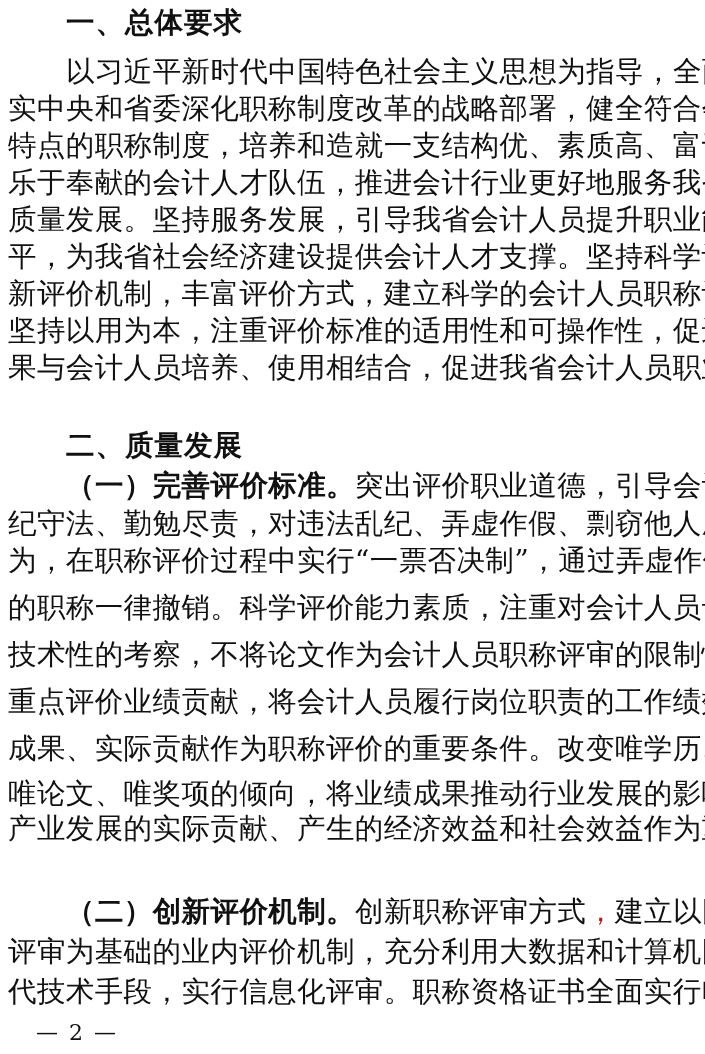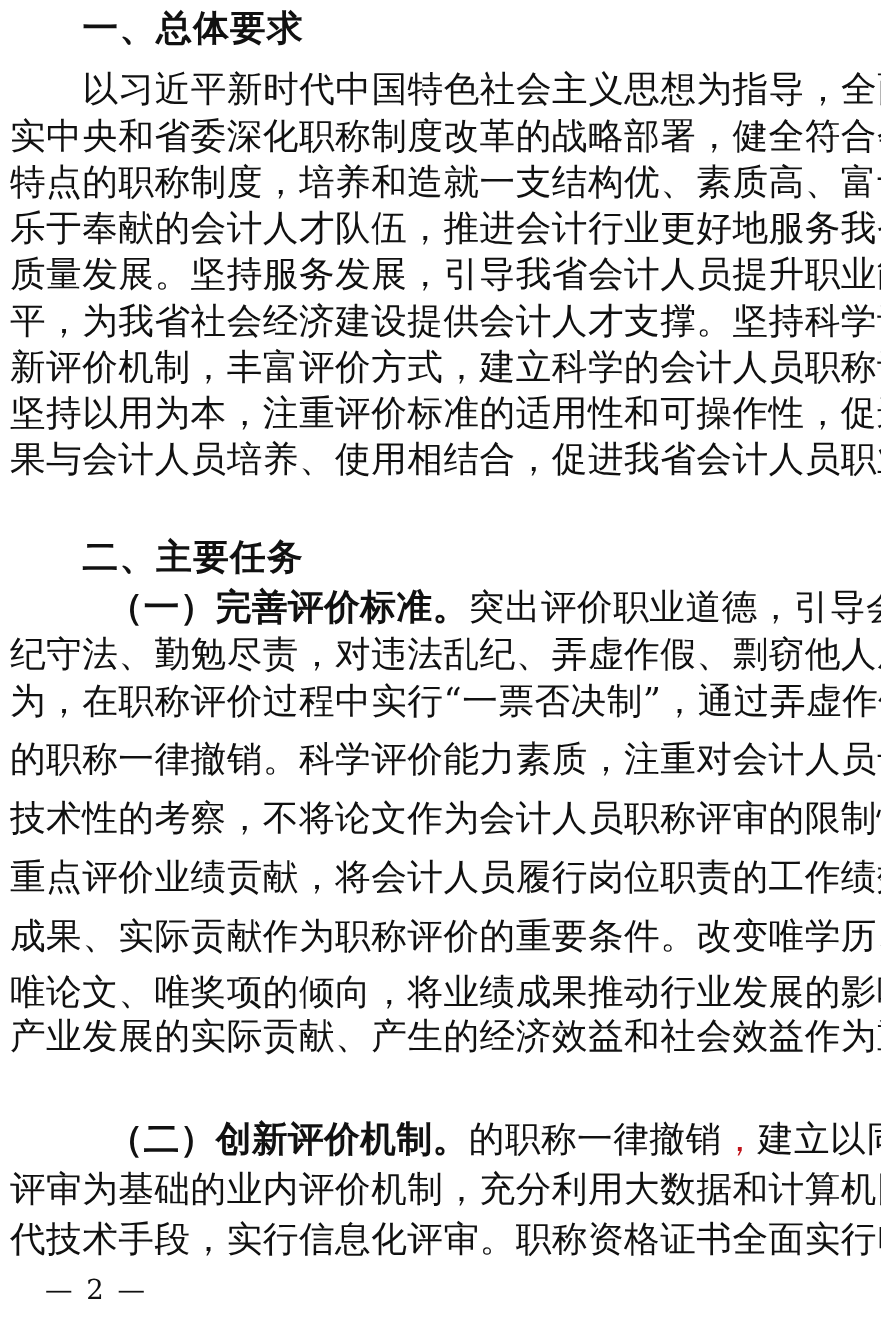--- a/index.html
+++ b/index.html
@@ -6,21 +6,21 @@
   body { width: 705px; height: 1054px; overflow: hidden; position: relative;
          font-family: "DejaVu Serif", "Liberation Serif", serif; color: #111; }
   .page { position: absolute; left: 0; top: 0; width: 705px; height: 948px; }
   .line { position: absolute; left: 8px; width: 680px; font-size: 28.5px; line-height: 37px;
           height: 37px; white-space: nowrap; letter-spacing: 0.4px; text-align: justify;
           text-align-last: justify; }
   .line.indent { left: 66px; width: 622px; }
   .line.last { text-align-last: left; }
   .heading { font-family: "DejaVu Sans", "Liberation Sans", sans-serif; font-weight: bold;
              text-align-last: left; letter-spacing: 1px; }
-  .bold { font-family: "DejaVu Sans", "Liberation Sans", sans-serif; font-weight: bold; margin-left: 20px; }
+  .bold { font-family: "DejaVu Sans", "Liberation Sans", sans-serif; font-weight: bold; }
   .red { color: #c0141b; }
   .pagenum { position: absolute; left: 36px; top: 1018px; font-size: 22px; line-height: 30px;
              font-family: "DejaVu Serif", "Liberation Serif", serif; letter-spacing: 2px; }
 </style>
 </head>
 <body>
 
 <div class="page">
 
   <div class="line indent heading" style="top:4px">一、总体要求</div>
@@ -28,30 +28,30 @@
   <div class="line indent" style="top:53px">以习近平新时代中国特色社会主义思想为指导，全面贯彻落</div>
   <div class="line" style="top:90px">实中央和省委深化职称制度改革的战略部署，健全符合会计职业</div>
   <div class="line" style="top:127px">特点的职称制度，培养和造就一支结构优、素质高、富于创新、</div>
   <div class="line" style="top:164px">乐于奉献的会计人才队伍，推进会计行业更好地服务我省经济高</div>
   <div class="line" style="top:201px">质量发展。坚持服务发展，引导我省会计人员提升职业能力和水</div>
   <div class="line" style="top:238px">平，为我省社会经济建设提供会计人才支撑。坚持科学评价，创</div>
   <div class="line" style="top:275px">新评价机制，丰富评价方式，建立科学的会计人员职称评价体系。</div>
   <div class="line" style="top:312px">坚持以用为本，注重评价标准的适用性和可操作性，促进评价结</div>
   <div class="line last" style="top:349px">果与会计人员培养、使用相结合，促进我省会计人员职业发展。</div>
 
-  <div class="line indent heading" style="top:427px">二、主要任务</div>
+  <div class="line indent heading" style="top:427px">二、质量发展</div>
 
   <div class="line indent" style="top:467px"><span class="bold">（一）完善评价标准。</span><span>突出评价职业道德，引导会计人员遵</span></div>
   <div class="line" style="top:505px">纪守法、勤勉尽责，对违法乱纪、弄虚作假、剽窃他人成果等行</div>
   <div class="line" style="top:542px">为，在职称评价过程中实行“一票否决制”，通过弄虚作假取得</div>
   <div class="line" style="top:589px">的职称一律撤销。科学评价能力素质，注重对会计人员专业性、</div>
   <div class="line" style="top:636px">技术性的考察，不将论文作为会计人员职称评审的限制性条件。</div>
   <div class="line" style="top:683px">重点评价业绩贡献，将会计人员履行岗位职责的工作绩效、创新</div>
   <div class="line" style="top:730px">成果、实际贡献作为职称评价的重要条件。改变唯学历、唯资历、</div>
   <div class="line" style="top:775px">唯论文、唯奖项的倾向，将业绩成果推动行业发展的影响力、对</div>
   <div class="line" style="top:810px">产业发展的实际贡献、产生的经济效益和社会效益作为重要评价</div>
 
-  <div class="line indent" style="top:893px"><span class="bold">（二）创新评价机制。</span><span>的职称一律撤销</span><span class="red">，</span><span>建立以同行专家</span></div>
+  <div class="line indent" style="top:893px"><span class="bold">（二）创新评价机制。</span><span>创新职称评审方式</span><span class="red">，</span><span>建立以同行专家</span></div>
   <div class="line" style="top:933px">评审为基础的业内评价机制，充分利用大数据和计算机网络等现</div>
   <div class="line" style="top:973px">代技术手段，实行信息化评审。职称资格证书全面实行电子证书。</div>
 
   <div class="pagenum">— 2 —</div>
 </div>
 
 </body></html>

